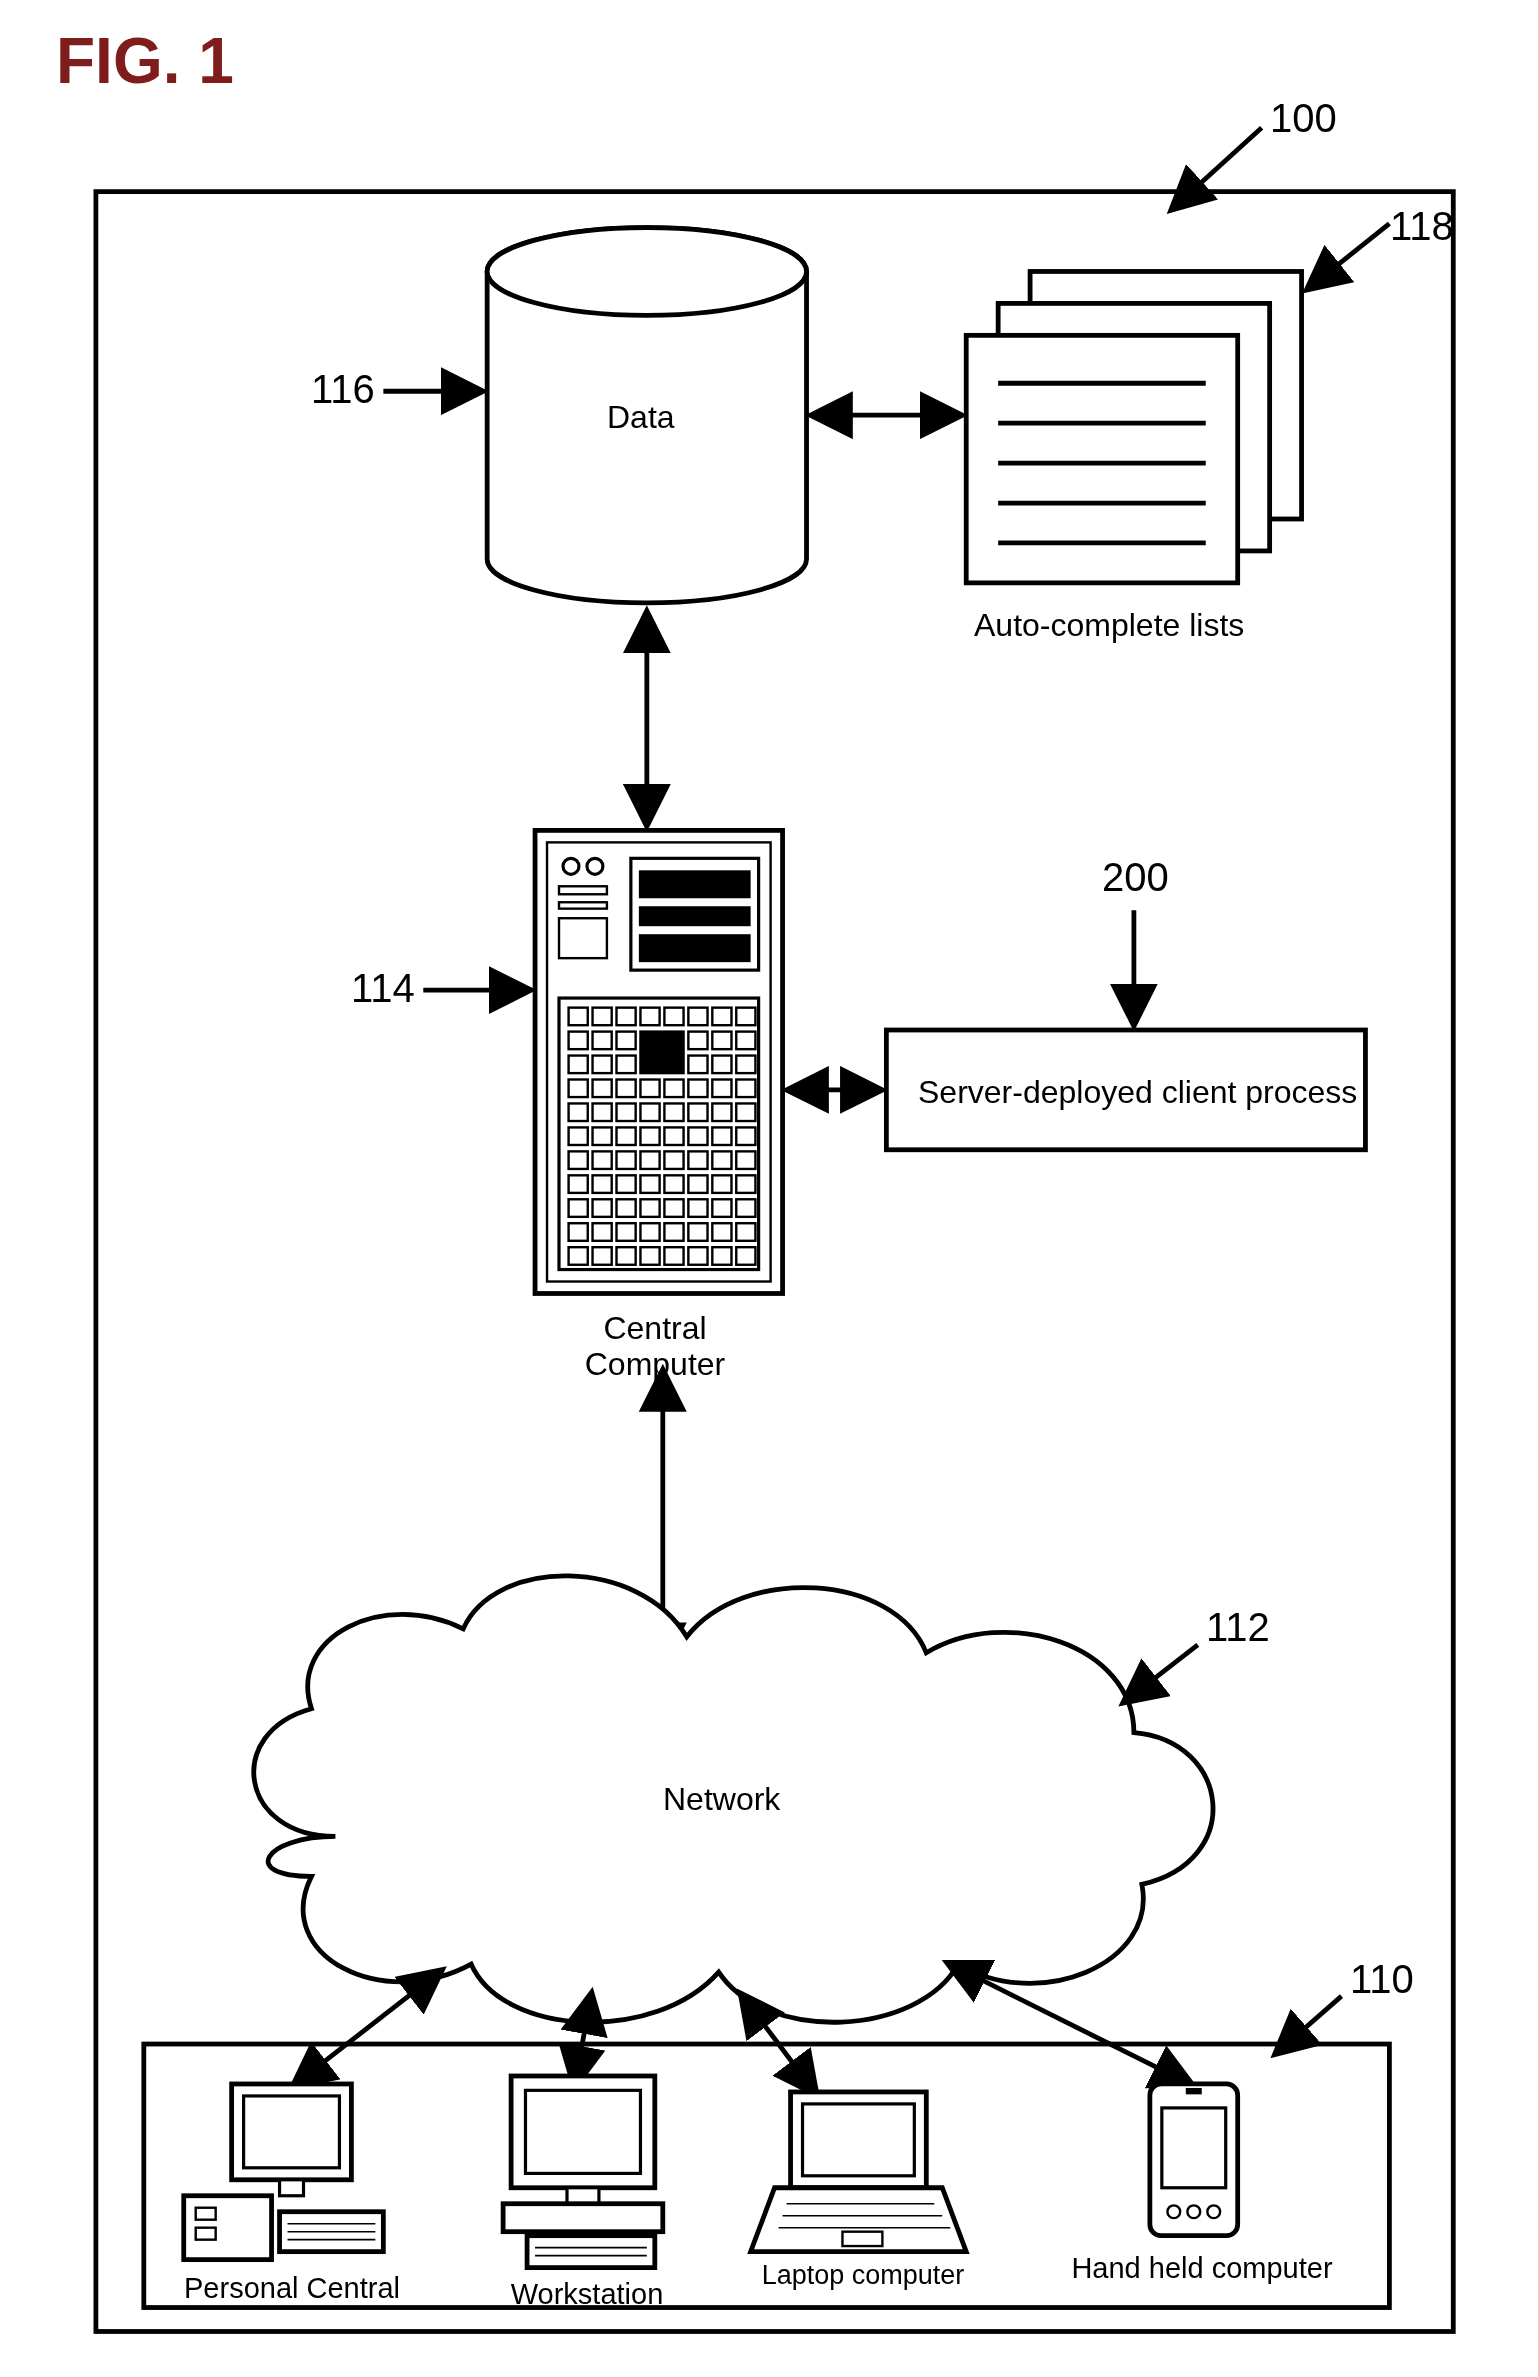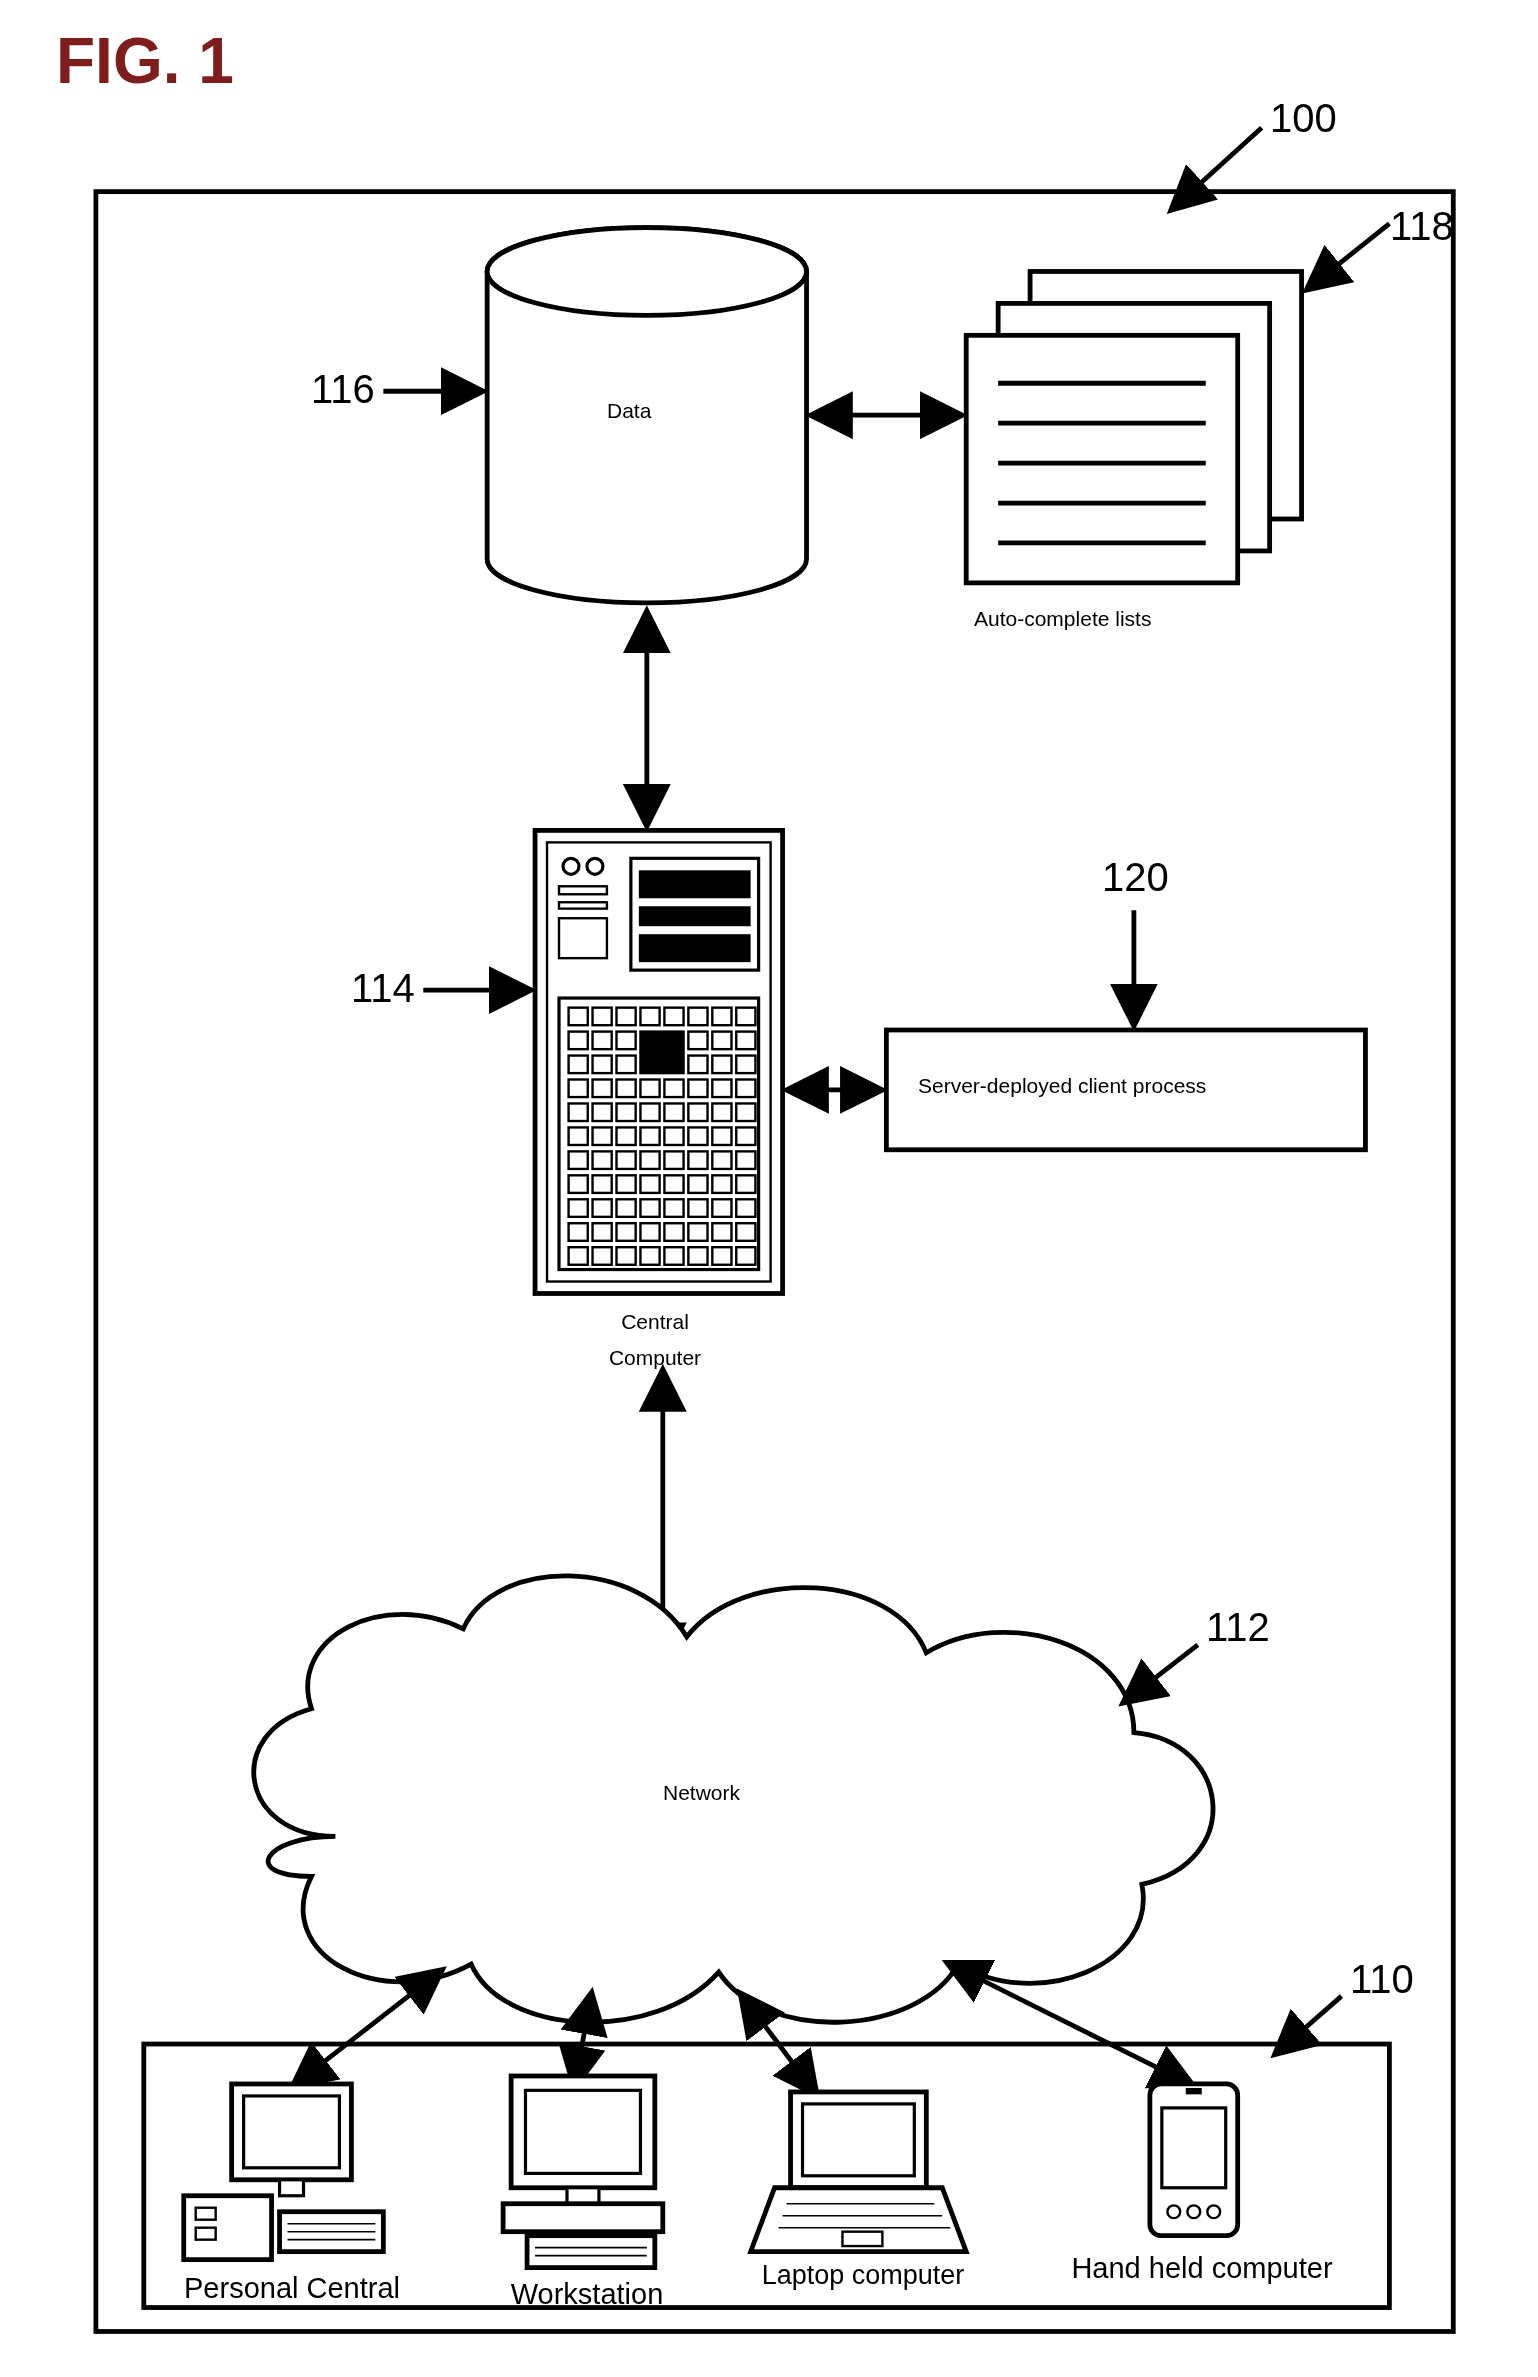--- a/index.html
+++ b/index.html
@@ -10,21 +10,21 @@
   }
   .page {
     position: relative;
     width: 1538px;
     height: 2377px;
     background: #fff;
   }
   svg { display: block; }
   .label {
     position: absolute;
-    font-size: 21px;
+    font-size: 32px;
     color: #000;
     white-space: nowrap;
   }
   .label.center { text-align: center; }
   .figlabel {
     position: absolute;
     font-size: 64px;
     font-weight: bold;
     color: #7f1d1d;
   }
@@ -291,18 +291,18 @@
 
   <div class="label center" style="left:160px; top:2272px; width:264px; font-size:29px;">Personal Central</div>
   <div class="label center" style="left:479px; top:2272px; width:216px; font-size:29px;margin-top:6px;">Workstation</div>
   <div class="label center" style="left:743px; top:2260px; width:240px; font-size:27px;">Laptop computer</div>
   <div class="label center" style="left:1062px; top:2252px; width:280px; font-size:29px;">Hand held computer</div>
 
   <div class="refnum" style="left:1270px; top:96px;">100</div>
   <div class="refnum" style="left:1390px; top:204px;">118</div>
   <div class="refnum" style="left:311px; top:367px;">116</div>
   <div class="refnum" style="left:351px; top:966px;">114</div>
-  <div class="refnum" style="left:1102px; top:855px;">120</div>
+  <div class="refnum" style="left:1102px; top:855px;">200</div>
   <div class="refnum" style="left:1206px; top:1605px;">112</div>
   <div class="refnum" style="left:1350px; top:1957px;">110</div>
 
 </div>
 
 
 </body></html>

